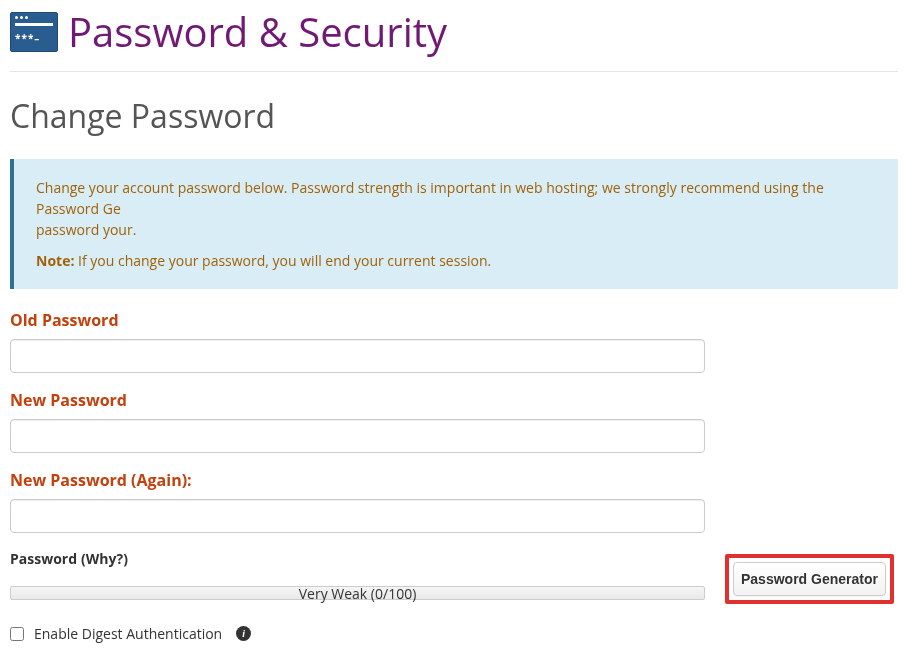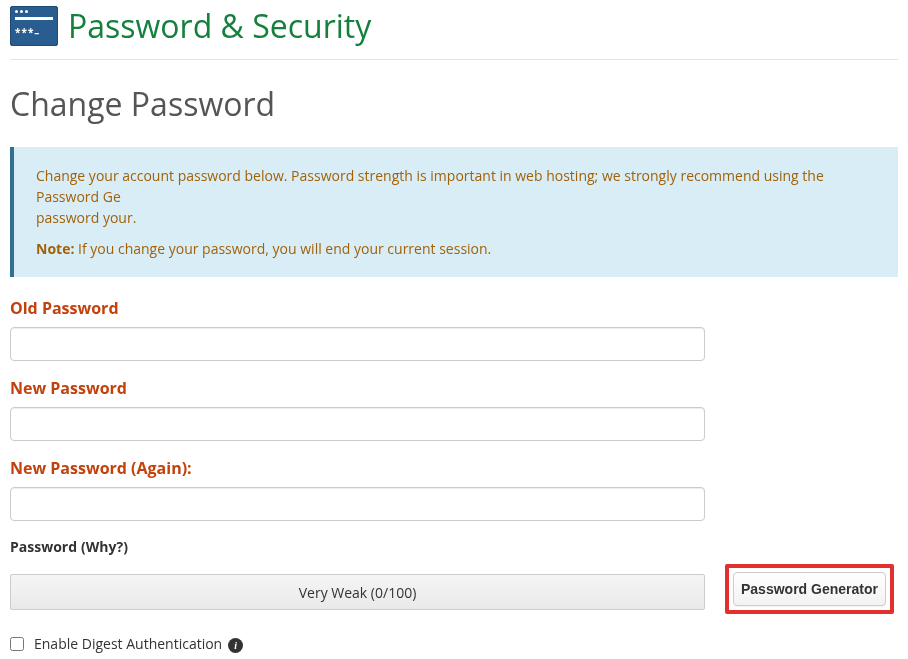--- a/index.html
+++ b/index.html
@@ -50,23 +50,23 @@
     }
     .page-header-icon .stars {
       font-size: 10px;
       color: #fff;
       font-weight: bold;
       letter-spacing: 1px;
       line-height: 1;
       margin-top: 4px;
     }
     .page-header h1 {
-      font-size: 32px;
-      font-weight: 400;
-      color: #15803d;
+      font-size: 40px;
+      font-weight: 400;
+      color: #701a75;
     }
     .section-title {
       font-size: 32px;
       font-weight: 400;
       color: #555;
       margin: 22px 0 22px 0;
     }
     .alert-info {
       border-left: 4px solid #31708f;
       background: #d9edf7;
@@ -121,21 +121,21 @@
       gap: 4px;
       font-weight: 700;
       font-size: 14px;
       margin-bottom: 18px;
     }
     .strength-label-row .why-link {
       font-weight: 700;
     }
     .strength-bar {
       width: 100%;
-      height: 36px;
+      height: 14px;
       border: 1px solid #ccc;
       border-radius: 2px;
       background: linear-gradient(to bottom, #f5f5f5, #e9e9e9);
       display: flex;
       align-items: center;
       justify-content: center;
       font-size: 14px;
       color: #333;
     }
     .btn-default {
@@ -169,22 +169,22 @@
     }
     .checkbox-row input[type="checkbox"] {
       width: 14px;
       height: 14px;
     }
     .checkbox-row label {
       font-weight: 400;
       font-size: 14px;
       color: #333;
       display: flex;
-      align-items: flex-end;
-      gap: 6px;
+      align-items: center;
+      gap: 14px;
     }
     .info-circle {
       width: 15px;
       height: 15px;
       background: #333;
       color: #fff;
       border-radius: 50%;
       display: inline-flex;
       align-items: center;
       justify-content: center;

